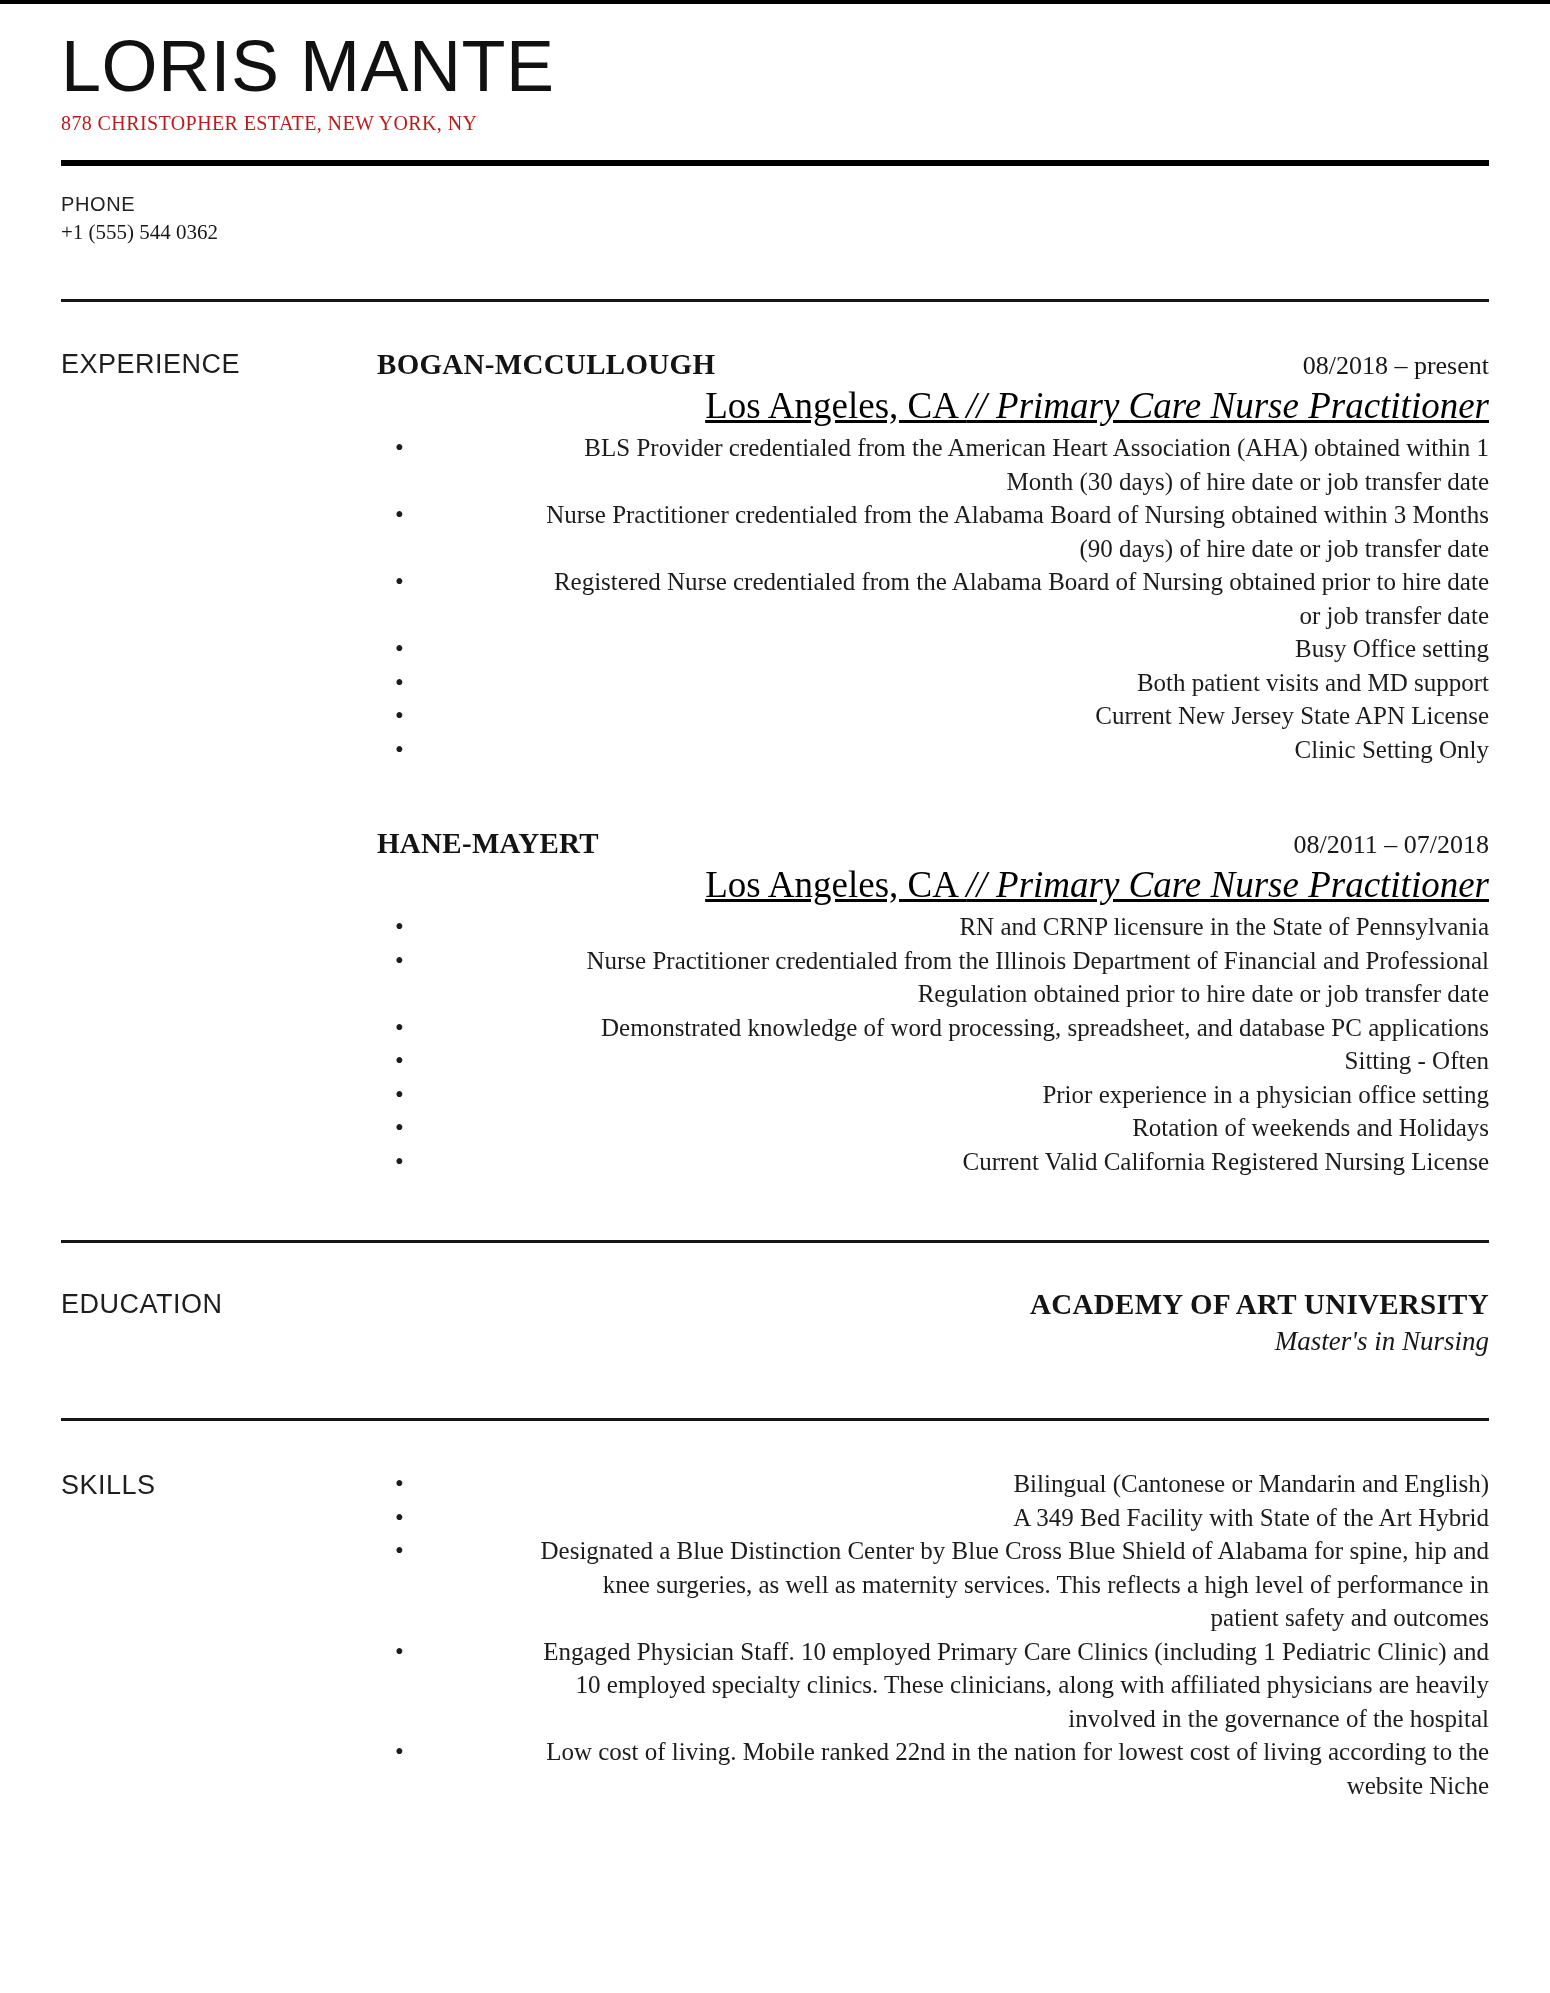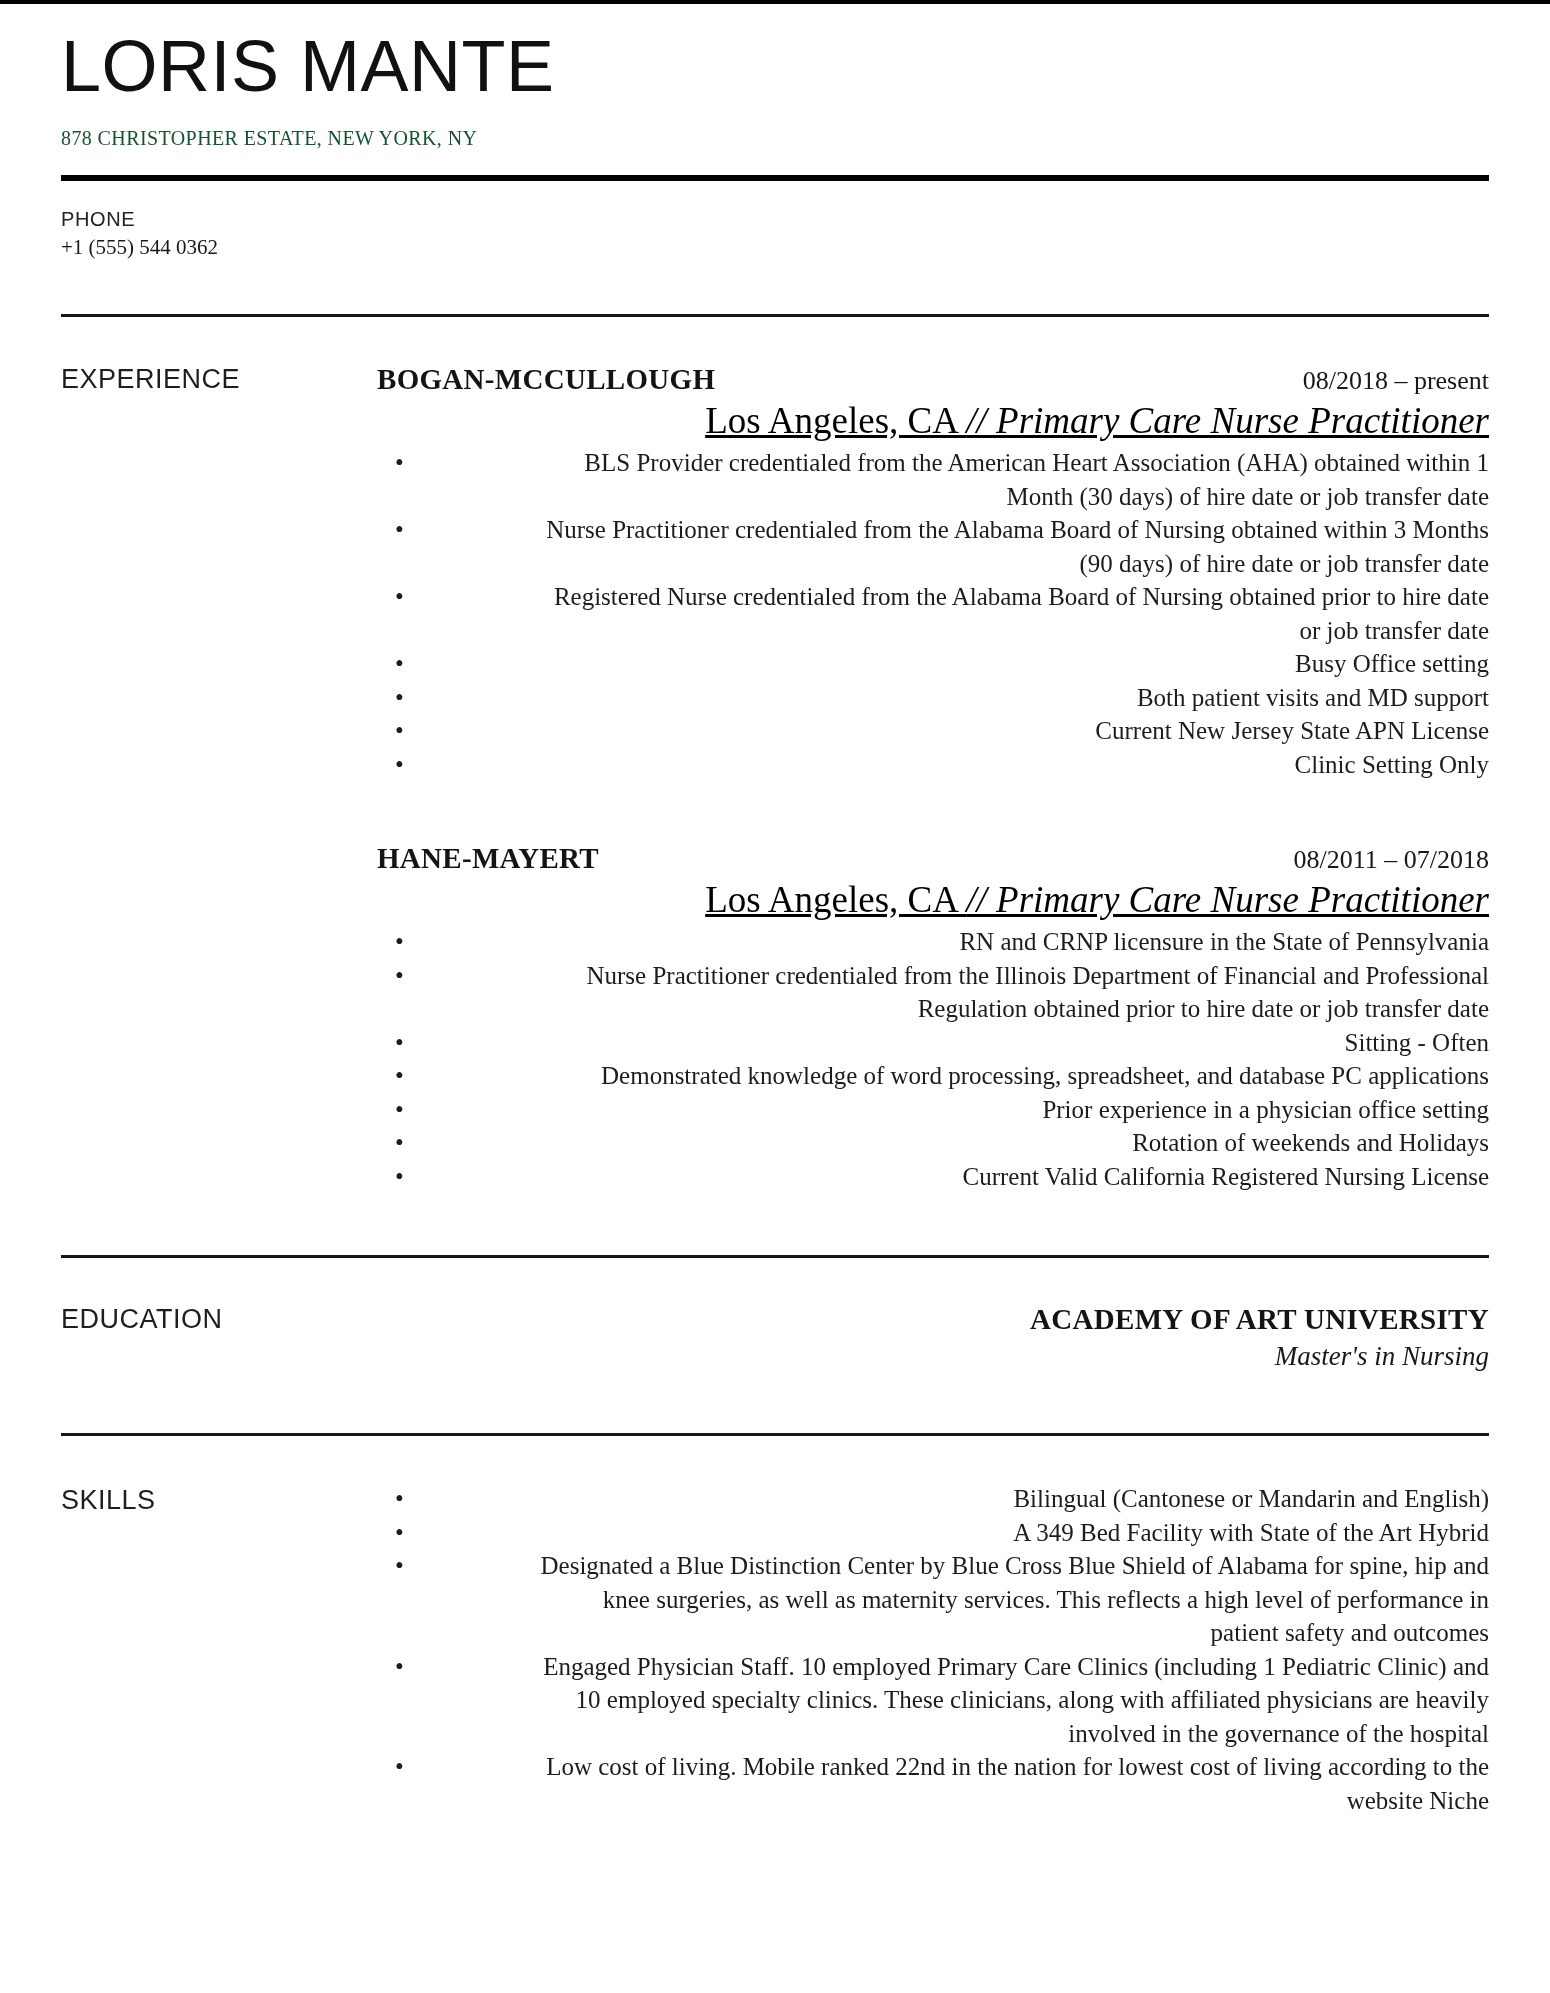--- a/index.html
+++ b/index.html
@@ -27,26 +27,26 @@
   .name {
     margin: 24px 0 0 0;
     font-family: Liberation Sans, sans-serif;
     font-weight: 400;
     font-size: 72px;
     line-height: 76px;
     letter-spacing: 0.5px;
     color: #111111;
   }
   .address {
-    margin-top: 22px;
+    margin-top: 7px;
     font-family: "Liberation Serif", serif;
     font-size: 20px;
     line-height: 24px;
     letter-spacing: 0.4px;
-    color: #14532d;
+    color: #b91c1c;
   }
   .rule-thick {
     height: 6px;
     background: #000000;
     margin-top: 25px;
   }
   .rule-thin {
     height: 3px;
     background: #161616;
   }
@@ -203,22 +203,22 @@
       <div class="job">
         <div class="job-header">
           <span class="job-company">HANE-MAYERT</span>
           <span class="job-dates">08/2011 – 07/2018</span>
         </div>
         <div class="job-subtitle"><span class="job-location">Los Angeles, CA </span><span class="job-role">// Primary Care Nurse Practitioner</span></div>
         <ul class="bullets">
             <li>RN and CRNP licensure in the State of Pennsylvania</li>
             <li>Nurse Practitioner credentialed from the Illinois Department of Financial and Professional
 Regulation obtained prior to hire date or job transfer date</li>
+            <li>Demonstrated knowledge of word processing, spreadsheet, and database PC applications</li>
             <li>Sitting - Often</li>
-            <li>Demonstrated knowledge of word processing, spreadsheet, and database PC applications</li>
             <li>Prior experience in a physician office setting</li>
             <li>Rotation of weekends and Holidays</li>
             <li>Current Valid California Registered Nursing License</li>
           </ul>
       </div>
 
     </div>
   </div>
 
   <div class="rule-thin rule-before-education"></div>

